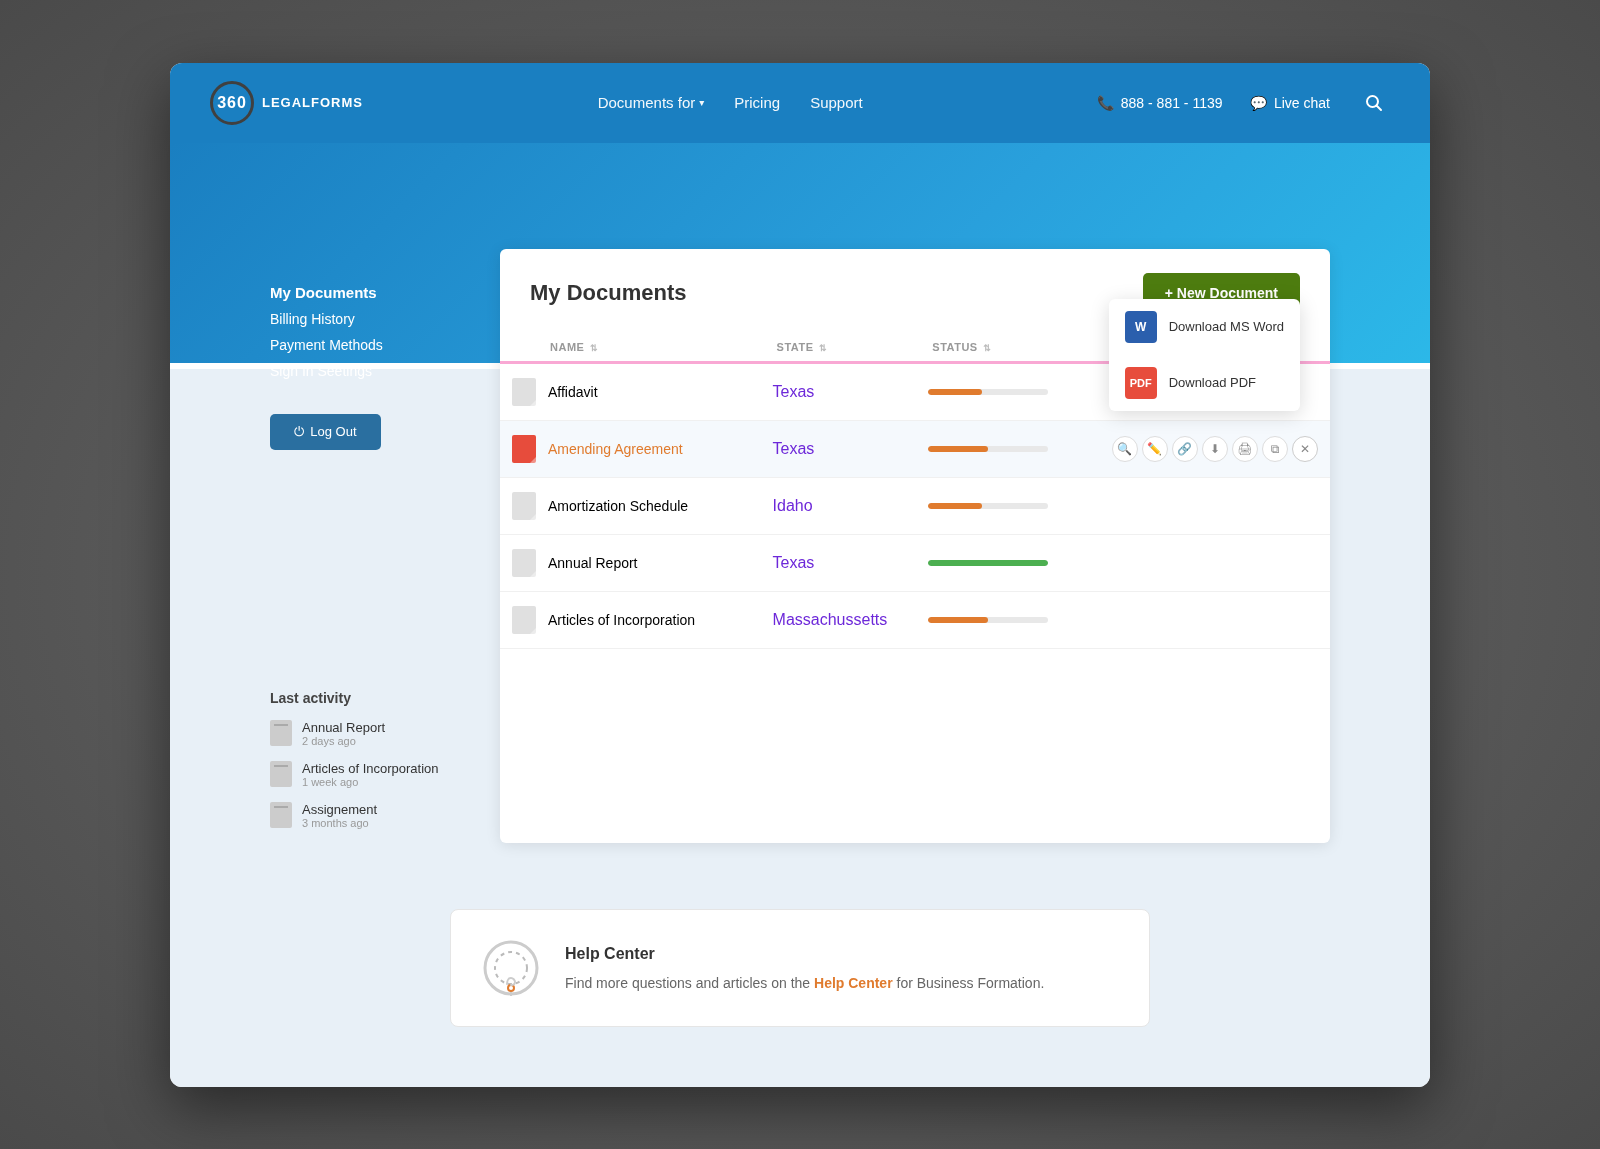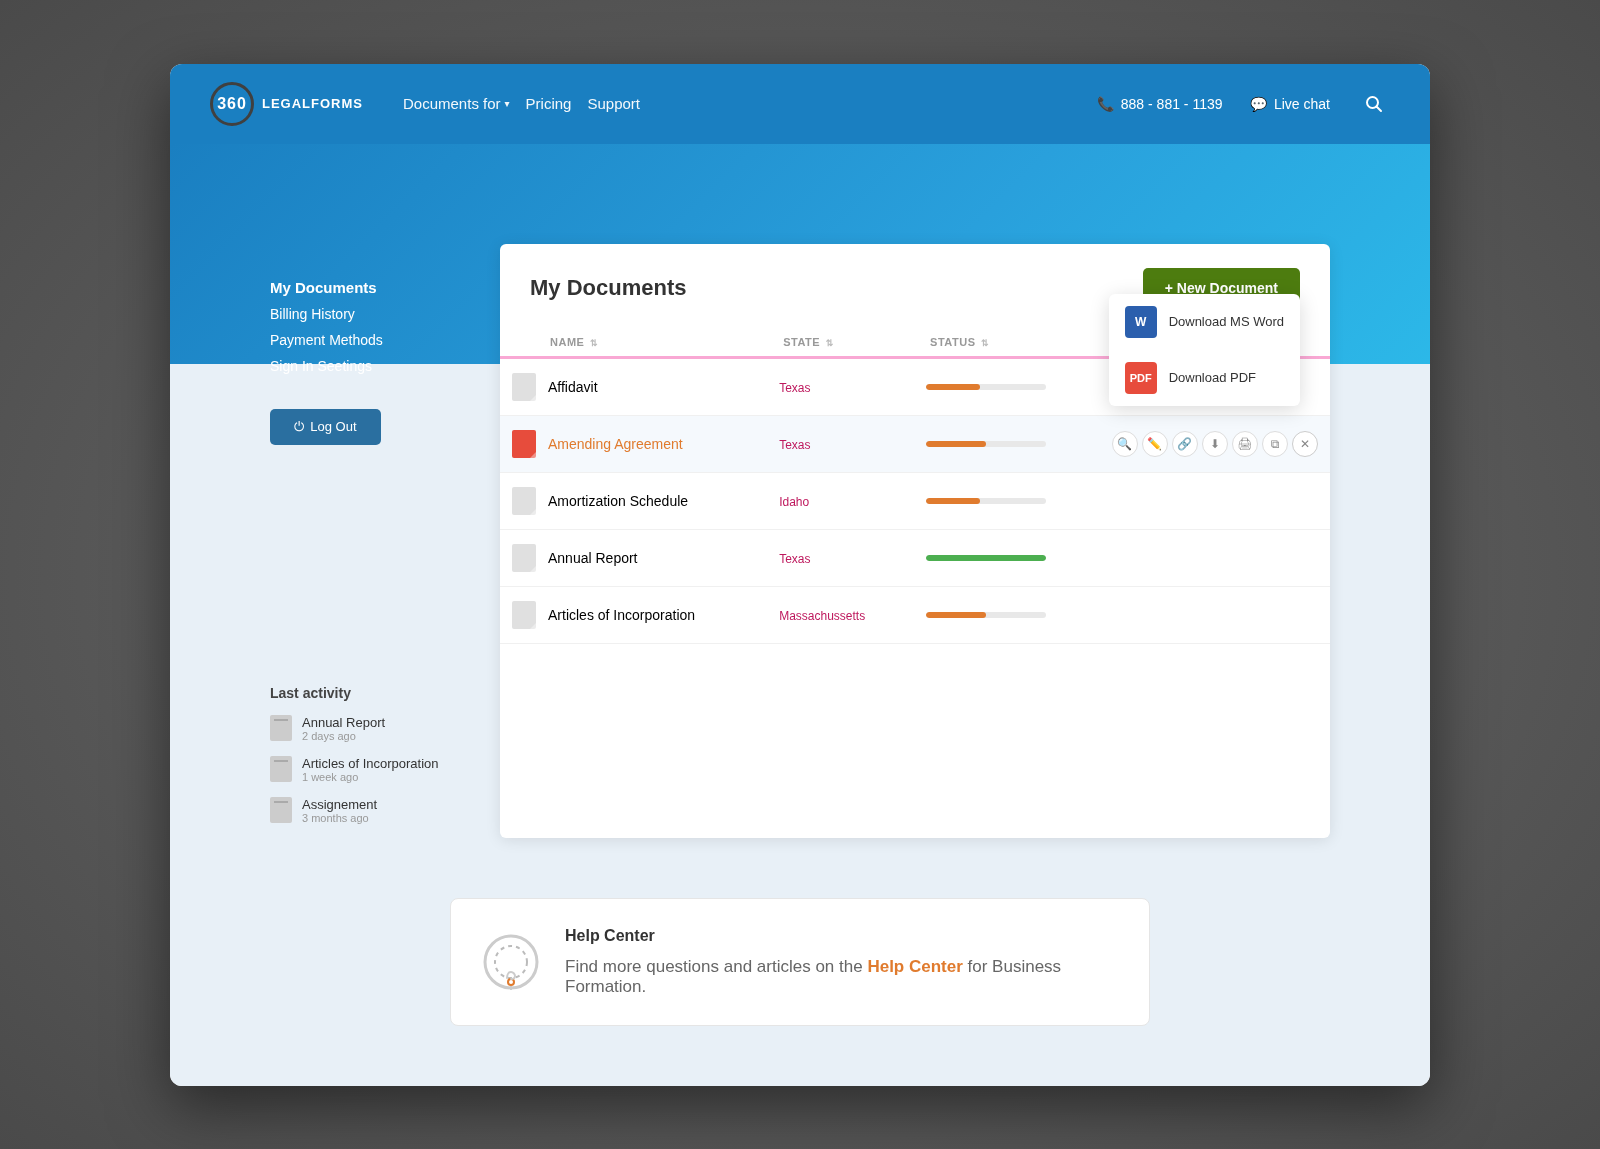--- a/index.html
+++ b/index.html
@@ -47,22 +47,23 @@
       align-items: center;
       justify-content: center;
       font-size: 16px;
       font-weight: 900;
       color: #fff;
     }
     .logo-text span { font-weight: 700; }
     .logo-text strong { font-weight: 900; }
     .nav-links {
       display: flex;
-      gap: 16px;
+      gap: 30px;
       flex: 1;
+      justify-content: center;
     }
     .nav-link {
       color: #fff;
       font-size: 15px;
       text-decoration: none;
       cursor: pointer;
       display: flex;
       align-items: center;
       gap: 4px;
       opacity: 0.95;
@@ -99,21 +100,21 @@
     
     .main-content {
       background: #e8f0f7;
       min-height: 500px;
       padding: 0 0 40px 0;
       position: relative;
     }
     .content-wrapper {
       display: flex;
       max-width: 1060px;
-      margin: 0 auto;
+      margin: 6px auto;
       position: relative;
       top: -120px;
       gap: 0;
     }
     
     .sidebar {
       width: 230px;
       flex-shrink: 0;
     }
     .sidebar-nav {
@@ -273,22 +274,22 @@
       border-style: solid;
       border-width: 0 0 6px 6px;
       border-color: transparent transparent rgba(255,255,255,0.4) transparent;
     }
     .doc-name {
       font-size: 14px;
       color: #000000;
     }
     .doc-name.orange { color: #e07b2e; font-weight: 500; }
     .doc-state {
-      font-size: 12px;
-      color: #be185d;
+      font-size: 16px;
+      color: #6d28d9;
     }
     .status-bar {
       width: 120px;
       height: 6px;
       background: #e8e8e8;
       border-radius: 3px;
       overflow: hidden;
     }
     .status-fill {
       height: 100%;
@@ -366,21 +367,21 @@
       height: 60px;
       flex-shrink: 0;
     }
     .help-text h3 {
       font-size: 16px;
       font-weight: 700;
       color: #333;
       margin-bottom: 6px;
     }
     .help-text p {
-      font-size: 17px;
+      font-size: 14px;
       color: #666;
       margin-top: 12px;
     }
     .help-text a {
       color: #e07b2e;
       text-decoration: none;
       font-weight: 600;
     }
     .sort-arrow {
       font-size: 9px;

